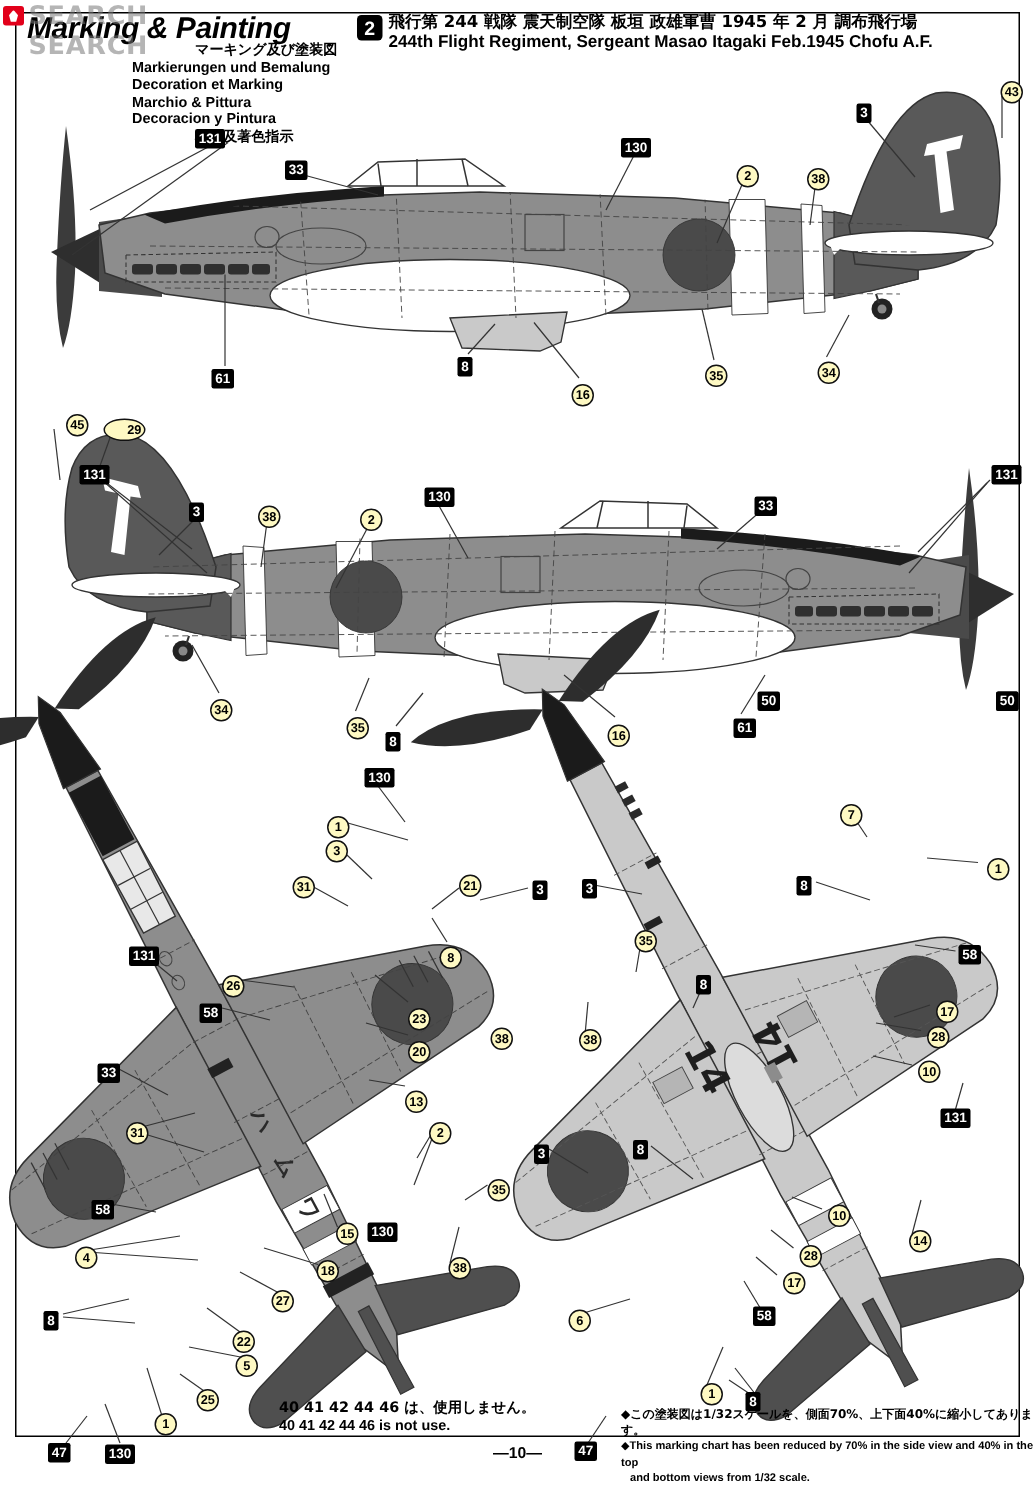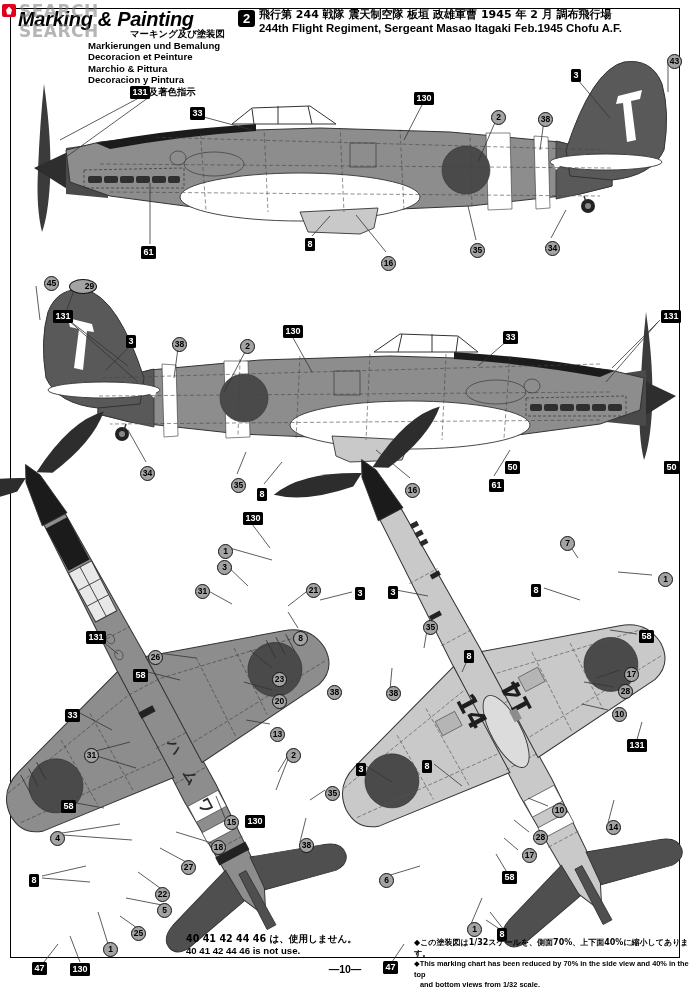--- a/index.html
+++ b/index.html
@@ -34,21 +34,21 @@
      display:flex;align-items:center;justify-content:center;font-size:13px;font-weight:bold;flex:none;margin-top:1px;}
   .tb-lines{line-height:12.5px;}
   .tb-jp{font-size:11px;font-weight:bold;white-space:nowrap;font-family:"DejaVu Sans",sans-serif;}
   .tb-en{font-size:11.4px;font-weight:bold;white-space:nowrap;}
 
   
   .lbl{position:absolute;font-weight:bold;line-height:1;z-index:14;}
   
   .lbl.box{background:#000;color:#fff;font-size:9px;padding:1.5px 2.5px 2px;border-radius:1.5px;}
   
-  .lbl.circ{background:#a3a3a3;color:#000;font-size:8.5px;border:1.1px solid #111;border-radius:50%;
+  .lbl.circ{background:#fef9c3;color:#000;font-size:8.5px;border:1.1px solid #111;border-radius:50%;
      width:13px;height:13px;display:flex;align-items:center;justify-content:center;}
 
   
   .view{position:absolute;}
   svg{display:block;overflow:visible;}
 
   
   .note-left{position:absolute;left:186px;top:933px;line-height:12px;font-size:9.6px;font-weight:bold;}
   .note-left .jp{font-family:"DejaVu Sans",sans-serif;}
   .note-right{position:absolute;left:414px;top:938px;line-height:10.5px;font-size:8px;font-weight:bold;}
@@ -65,21 +65,21 @@
 
   <div class="watermark">
     <div class="wm-logo"></div>
     <div class="wm-text">SEARCH SEARCH</div>
   </div>
 
   <div class="mp-title">Marking &amp; Painting</div>
   <div class="lang-list">
     <div class="jp">マーキング及び塗装図</div>
     <div>Markierungen und Bemalung</div>
-    <div>Decoracion et Peinture</div>
+    <div>Decoration et Marking</div>
     <div>Marchio &amp; Pittura</div>
     <div>Decoracion y Pintura</div>
     <div class="jp">標貼及著色指示</div>
   </div>
 
   <div class="titleblock">
     <div class="tb-num">2</div>
     <div class="tb-lines">
       <div class="tb-jp">飛行第 244 戦隊  震天制空隊  板垣  政雄軍曹  1945 年 2 月  調布飛行場</div>
       <div class="tb-en">244th Flight Regiment, Sergeant Masao Itagaki Feb.1945 Chofu A.F.</div>

